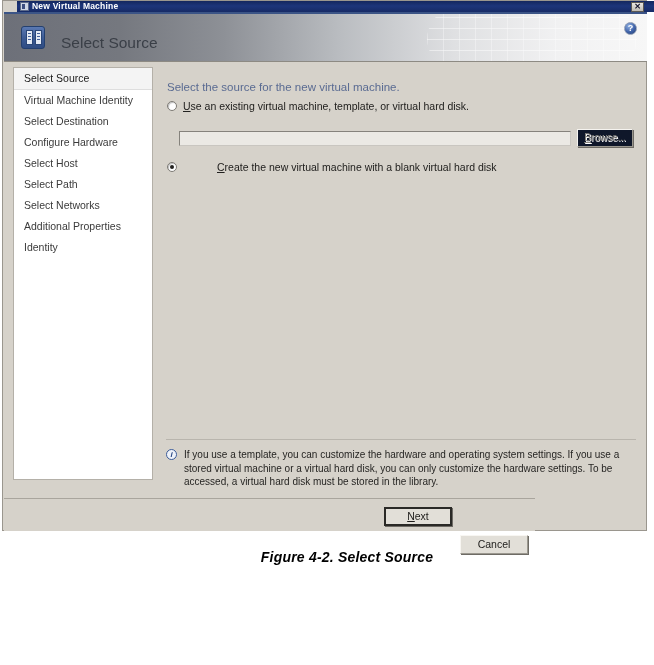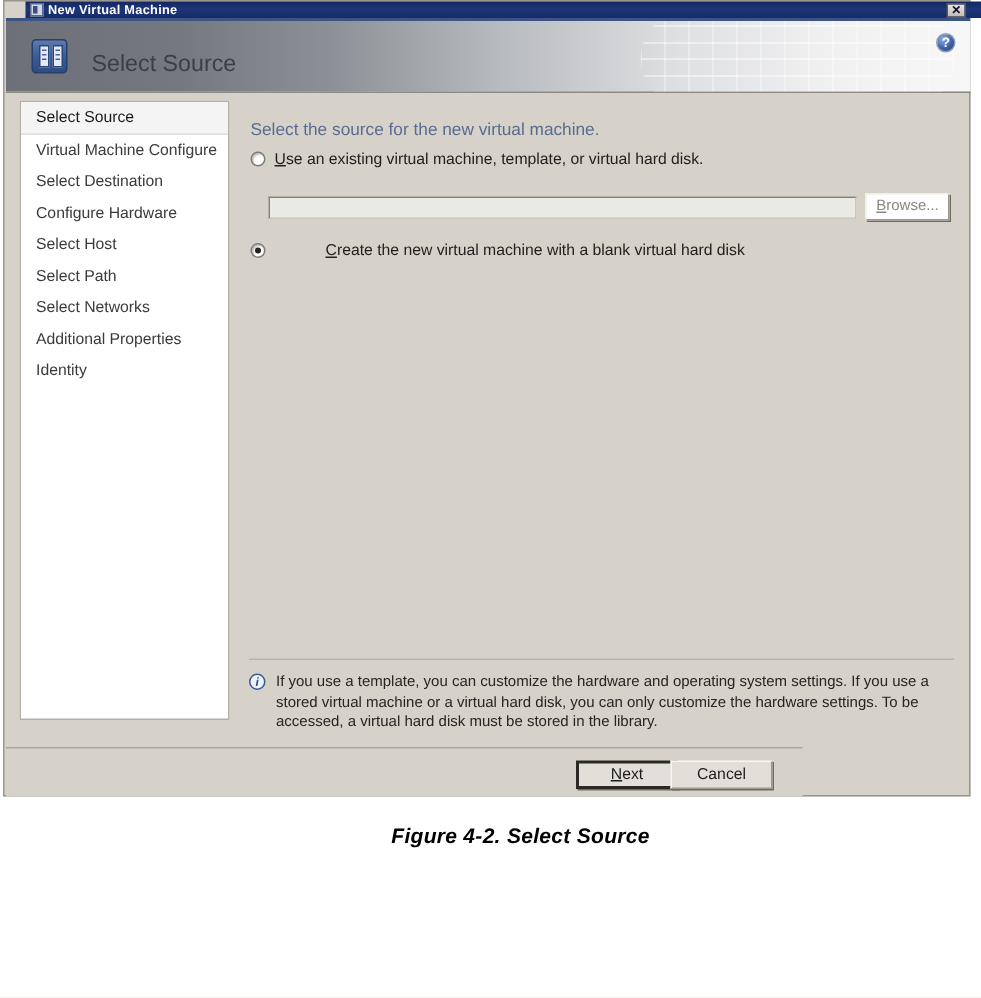--- a/index.html
+++ b/index.html
@@ -297,21 +297,21 @@
     font-size: 10px;
     color: #6f6d68;
     padding: 0 3px;
   }
   #browse-btn {
     position: absolute;
     left: 413px;
     top: 62px;
     width: 56px;
     height: 18px;
-    background: #ffffff;
+    background: #0f172a;
     border: 1px solid #9b988f;
     border-top-color: #f5f3ef;
     border-left-color: #f5f3ef;
     box-shadow: 1px 1px 0 #6e6b65;
     box-sizing: border-box;
     font-size: 10px;
     color: #8a8780;
     text-align: center;
     line-height: 16px;
     cursor: pointer;
@@ -389,21 +389,21 @@
     text-align: center;
     line-height: 17px;
     cursor: pointer;
   }
   .dlg-btn .acc { text-decoration: underline; }
   #next-btn {
     right: 83px;
     border: 2px solid #2a2926;
     line-height: 15px;
   }
-  #cancel-btn { right: 20px; }
+  #cancel-btn { right: 7px; margin-top: 28px; }
 
   
   #caption {
     position: absolute;
     left: 0;
     top: 549px;
     width: 654px;
     text-align: center;
     font-family: "Liberation Sans", sans-serif;
     font-size: 14px;
@@ -440,21 +440,21 @@
         </span>
     </div>
     <div id="header-title">Select Source</div>
     <div id="help-btn">?</div>
   </div>
 
   <div id="body-area">
 
     <div id="sidebar">
       <div class="nav-item selected">Select Source</div>
-      <div class="nav-item">Virtual Machine Configure</div>
+      <div class="nav-item">Virtual Machine Identity</div>
       <div class="nav-item">Select Destination</div>
       <div class="nav-item">Configure Hardware</div>
       <div class="nav-item">Select Host</div>
       <div class="nav-item">Select Path</div>
       <div class="nav-item">Select Networks</div>
       <div class="nav-item">Additional Properties</div>
       <div class="nav-item">Identity</div>
     </div>
 
     <div id="main">

